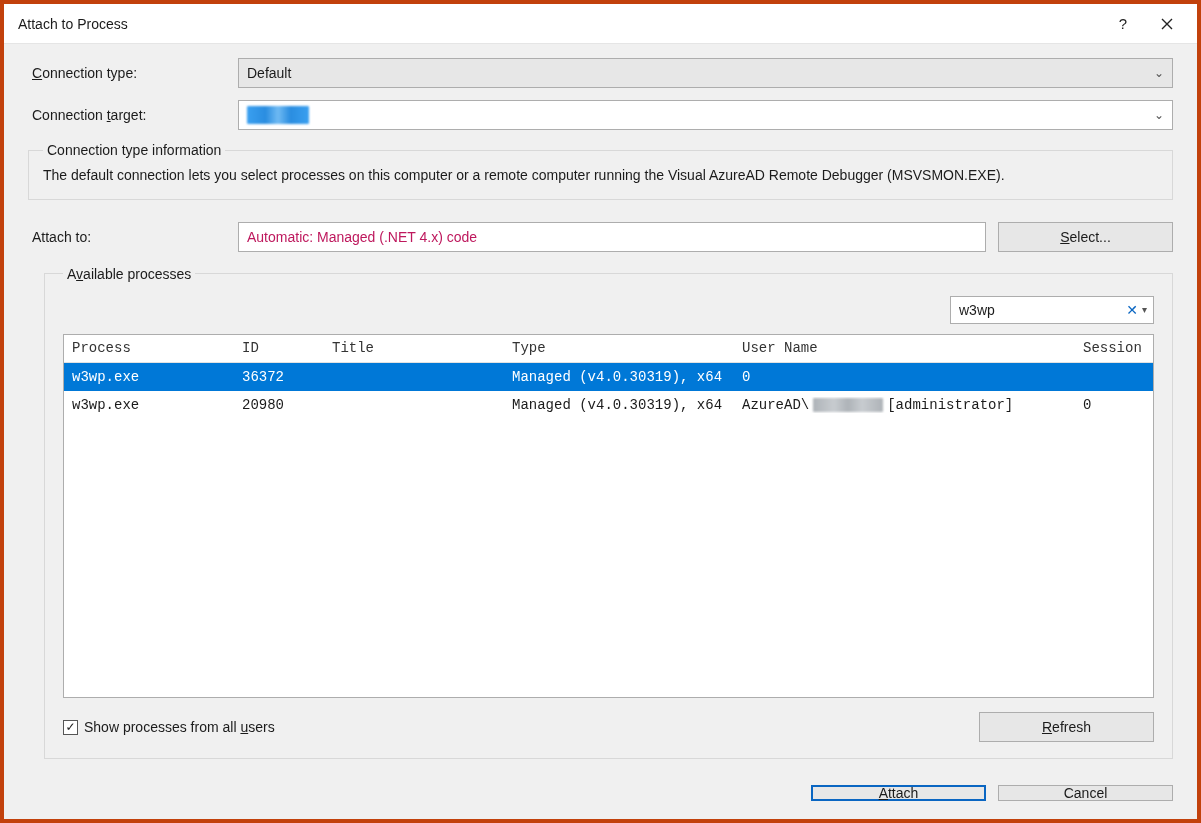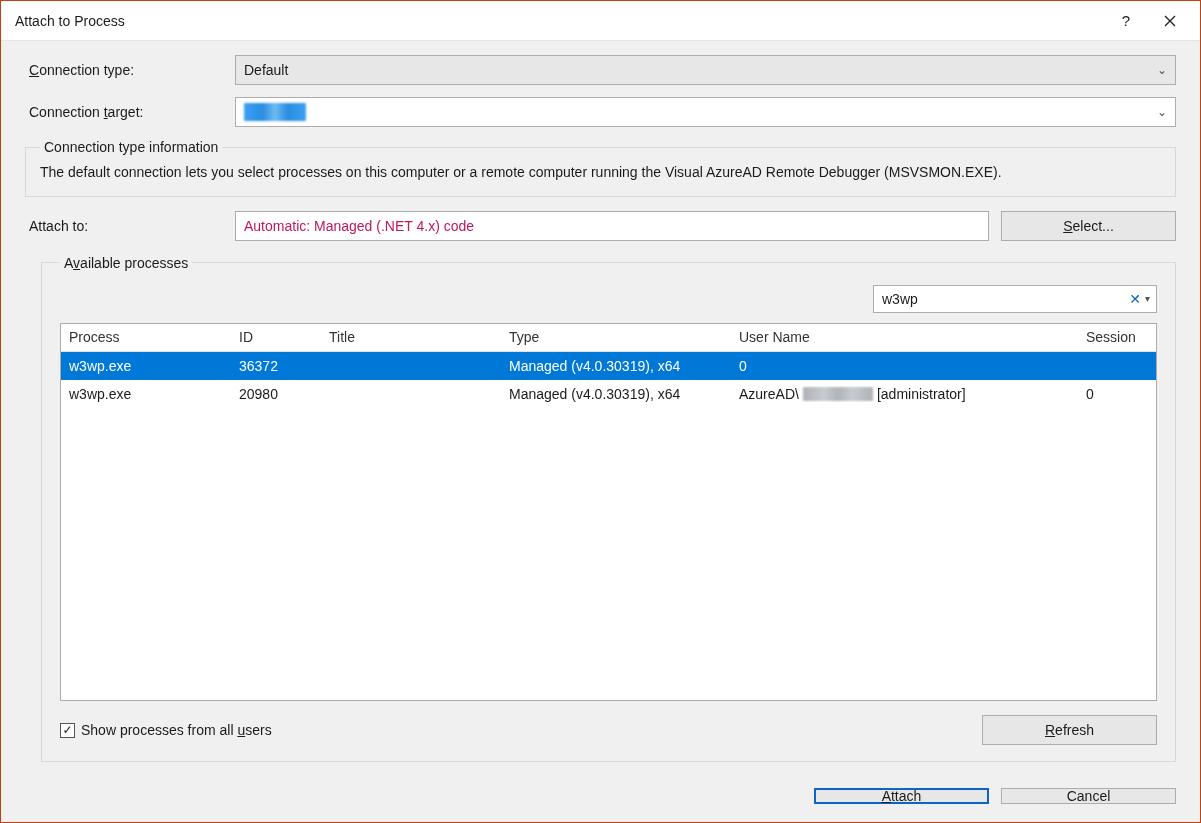--- a/index.html
+++ b/index.html
@@ -5,21 +5,21 @@
   * { box-sizing: border-box; }
   html, body {
     margin: 0; padding: 0;
     font-family: "Segoe UI", Tahoma, sans-serif;
     font-size: 13px;
     color: #1b1b1b;
     background: #fff;
   }
   .window {
     width: 1201px; height: 823px;
-    border: 1px solid #c2410c;
+    border: 4px solid #c2410c;
     display: flex; flex-direction: column;
     background: #fff;
   }
   .titlebar {
     height: 40px;
     display: flex; align-items: center;
     padding: 0 8px 0 14px;
     border-bottom: 1px solid #e5e5e5;
     font-size: 14px;
   }
@@ -95,36 +95,36 @@
     margin: 2px 0 0 16px;
     flex: 1;
     display: flex; flex-direction: column;
   }
   fieldset.processes > legend { font-size: 14px; padding: 0 4px; }
   .filter-row {
     display: flex; justify-content: flex-end;
     margin-bottom: 10px;
   }
   .filter-box {
-    width: 284px; height: 28px;
+    width: 204px; height: 28px;
     border: 1px solid #adadad;
     background: #fff;
     display: flex; align-items: center;
     padding: 0 6px 0 8px;
     font-size: 14px;
   }
   .filter-box .text { flex: 1; }
   .filter-box .clear { color: #0a66c2; font-size: 14px; margin-right: 4px; cursor: pointer; }
   .filter-box .dd { color: #555; font-size: 10px; }
   .listview {
     flex: 1;
     border: 1px solid #adadad;
     background: #fff;
     overflow: hidden;
-    display: flex; flex-direction: column;
+    display: flex; flex-direction: column; font-family: Liberation Mono, monospace;
   }
   .lv-head, .lv-row {
     display: flex;
     font-size: 14px;
   }
   .lv-head {
     background: #fff;
     border-bottom: 1px solid #e2e2e2;
     height: 28px;
     align-items: center;
@@ -203,21 +203,21 @@
         <span class="blur-chip"></span>
         <span class="chev">⌄</span>
       </div>
     </div>
 
     <fieldset class="groupbox">
       <legend>Connection type information</legend>
       <div class="info-text">The default connection lets you select processes on this computer or a remote computer running the Visual AzureAD Remote Debugger (MSVSMON.EXE).</div>
     </fieldset>
 
-    <div class="row" style="margin-top:0;">
+    <div class="row" style="margin-top:8px;">
       <div class="label-col">Attach to:</div>
       <div class="readonly-box">
         <span>Automatic: Managed (.NET 4.x) code</span>
       </div>
       <div class="side-btn">
           <span><span class="underline-char">S</span>elect...</span>
         </div>
     </div>
 
     <fieldset class="processes">

